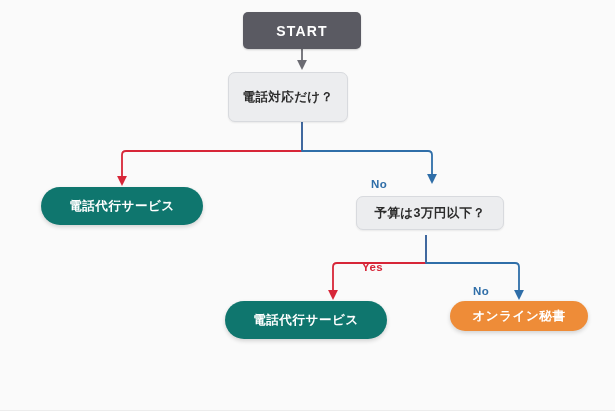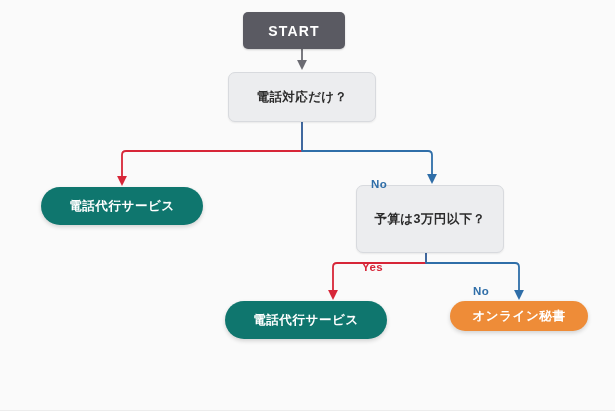--- a/index.html
+++ b/index.html
@@ -115,27 +115,27 @@
 
     <path d="M 302 122 L 302 151 L 126 151 Q 122 151 122 155 L 122 182" fill="none" stroke="#d72638" stroke-width="1.8" stroke-linejoin="round" marker-end="url(#arrow-red)"></path>
 
     <path d="M 302 122 L 302 151 L 428 151 Q 432 151 432 155 L 432 180" fill="none" stroke="#2f6ea8" stroke-width="1.8" stroke-linejoin="round" marker-end="url(#arrow-blue)"></path>
 
     <path d="M 426 235 L 426 263 L 337 263 Q 333 263 333 267 L 333 296" fill="none" stroke="#d72638" stroke-width="1.8" stroke-linejoin="round" marker-end="url(#arrow-red)"></path>
 
     <path d="M 426 235 L 426 263 L 515 263 Q 519 263 519 267 L 519 296" fill="none" stroke="#2f6ea8" stroke-width="1.8" stroke-linejoin="round" marker-end="url(#arrow-blue)"></path>
   </svg>
 
-  <div class="node node-start" style="left:243px; top:12px; width:102px; height:37px;">START</div>
+  <div class="node node-start" style="left:243px; top:12px; width:118px; height:37px;">START</div>
 
-  <div class="node node-decision" style="left:228px; top:72px; width:148px; height:50px;">電話対応だけ？</div>
+  <div class="node node-decision" style="left:228px; top:72px; width:120px; height:50px;">電話対応だけ？</div>
 
   <div class="node node-pill pill-red" style="left:41px; top:187px; width:162px; height:38px;">電話代行サービス</div>
 
-  <div class="node node-decision" style="left:356px; top:185px; width:148px; height:68px;">予算は3万円以下？</div>
+  <div class="node node-decision" style="left:356px; top:196px; width:148px; height:34px;">予算は3万円以下？</div>
 
   <div class="node node-pill pill-red" style="left:225px; top:301px; width:162px; height:38px;">電話代行サービス</div>
 
   <div class="node node-pill pill-orange" style="left:450px; top:301px; width:138px; height:30px;">オンライン秘書</div>
 
   <div class="edge-label label-no" style="left:371px; top:130px;">No</div>
 
   <div class="edge-label label-yes" style="left:362px; top:237px;margin-top:24px;">Yes</div>
 
   <div class="edge-label label-no" style="left:473px; top:237px;">No</div>

